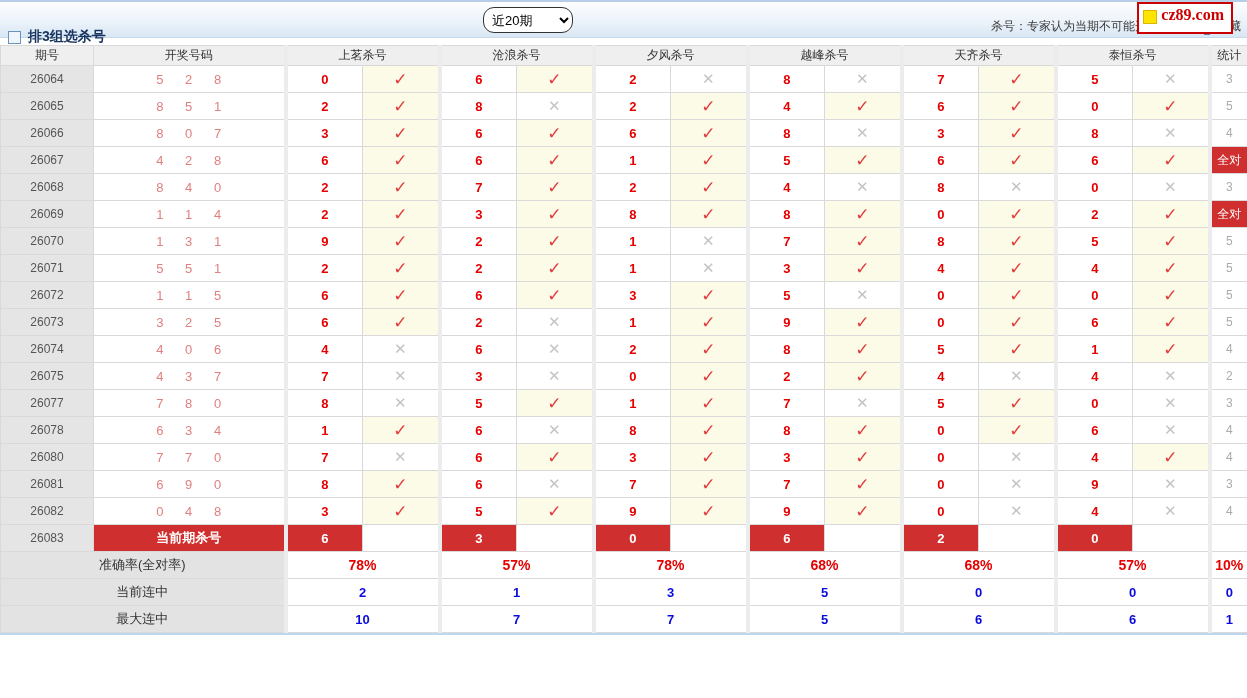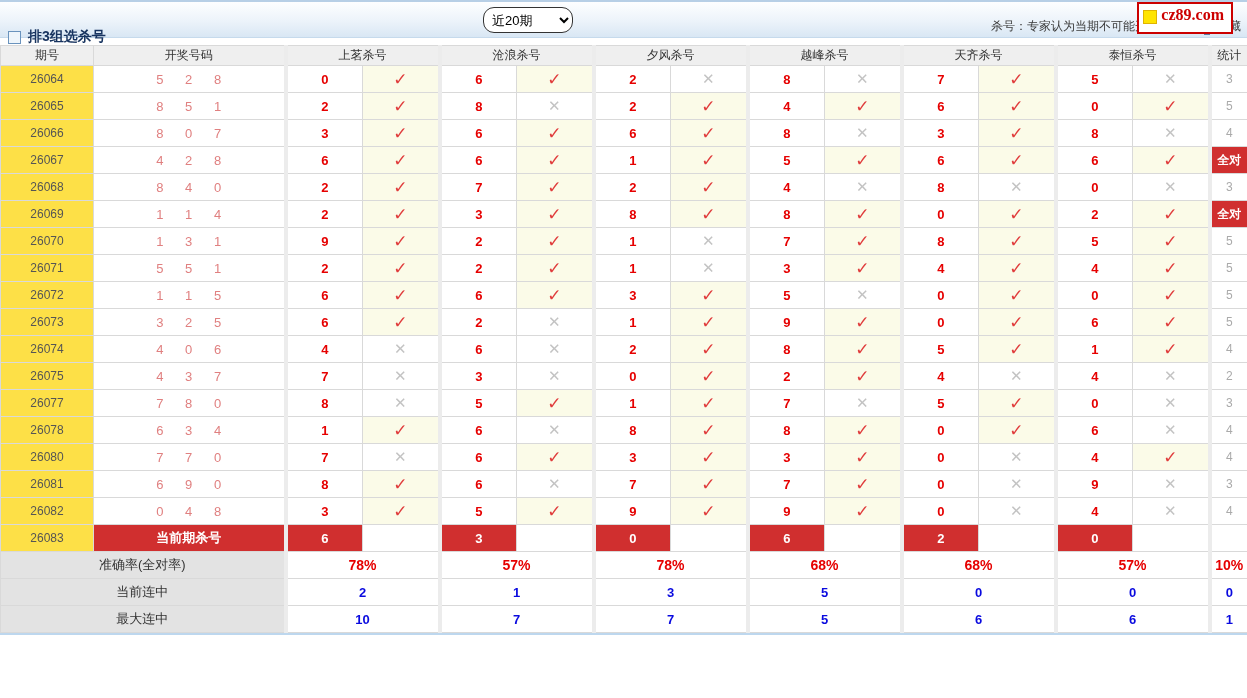--- a/index.html
+++ b/index.html
@@ -41,27 +41,27 @@
 
   
   .tbl-wrap { margin-top: 7px; border-bottom: 2px solid #bdd7ee; }
   table { width: 1247px; border-collapse: collapse; table-layout: fixed; }
   th, td {
     border: 1px solid #d9d9d9; text-align: center; vertical-align: middle;
     height: 27px; font-size: 12px; padding: 0; overflow: hidden; white-space: nowrap;
   }
   thead th { background: #efefef; color: #333; font-weight: normal; height: 20px; }
   .grp { border-left: 4px solid #ececec; }
-  .period { background: #fde047; color: #555; }
+  .period { background: #e5e5e5; color: #555; }
   .nums { color: #e08080; letter-spacing: 9px; text-indent: 9px; font-size: 13px; }
   .knum { color: #e60000; font-weight: bold; font-size: 13px; background: #fff; }
   .mark-hit { background: #fbfbe8; color: #e03c3c; font-size: 17px; font-weight: bold; }
   .mark-miss { background: #fff; color: #c3c3c3; font-size: 15px; font-weight: bold; }
   .statc { color: #aaa; font-size: 12px; }
-  .allhit { background: #d02f2f; color: #fff; font-weight: bold; font-size: 12px; }
+  .allhit { background: #d02f2f; color: #fff; font-weight: normal; font-size: 12px; }
   .cur-label { background: #d02f2f; color: #fff; font-weight: bold; font-size: 13px; }
   .cur-kill { background: #d02f2f; color: #fff; font-weight: bold; font-size: 13px; }
   .sum-label { background: #e3e3e3; color: #333; font-size: 13px; margin-top: 35px; }
   .acc { color: #e60000; font-weight: bold; font-size: 14px; }
   .streak { color: #0a0adf; font-weight: bold; font-size: 13px; }
 </style>
 </head>
 <body>
 
 <div class="topbar">

